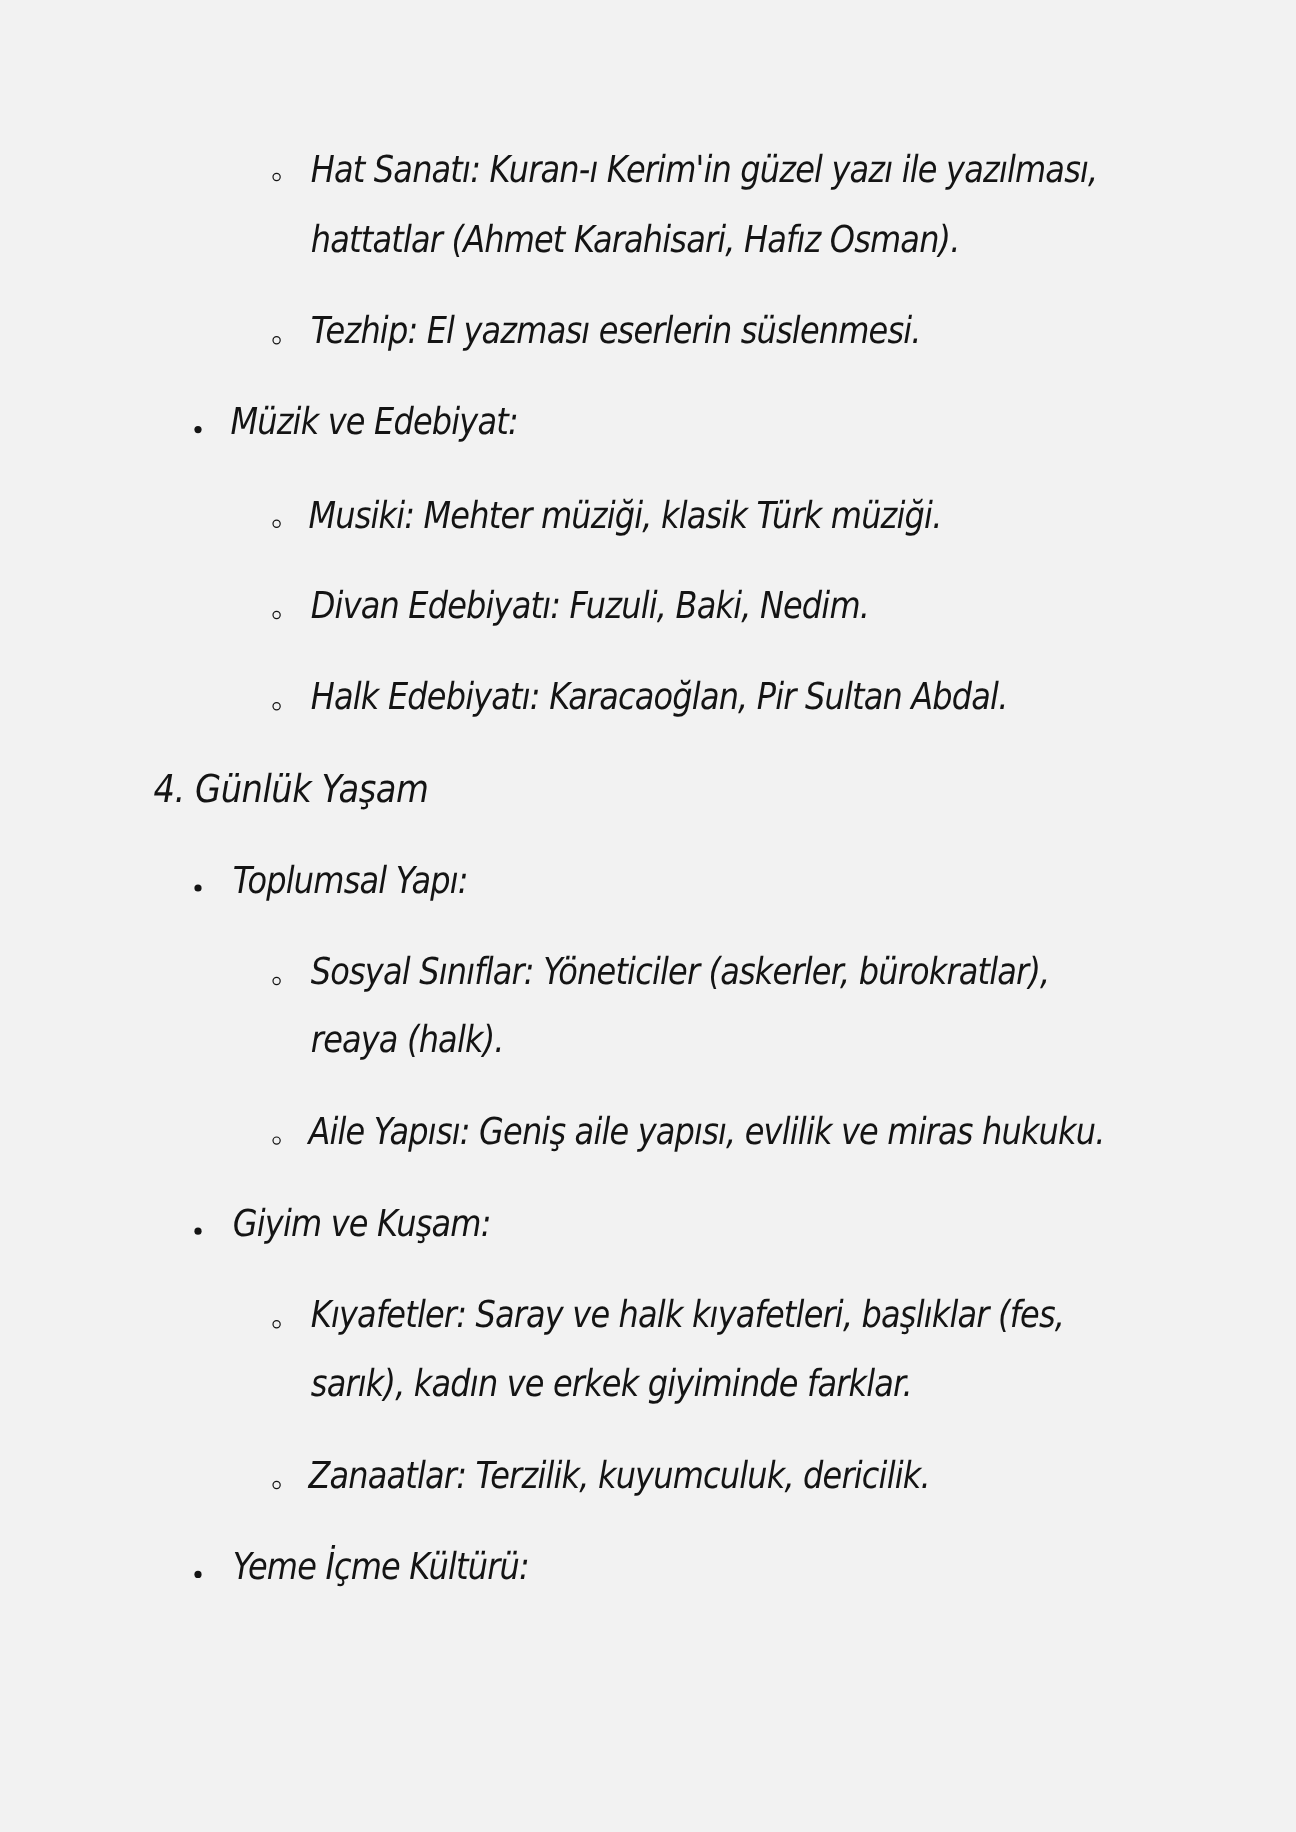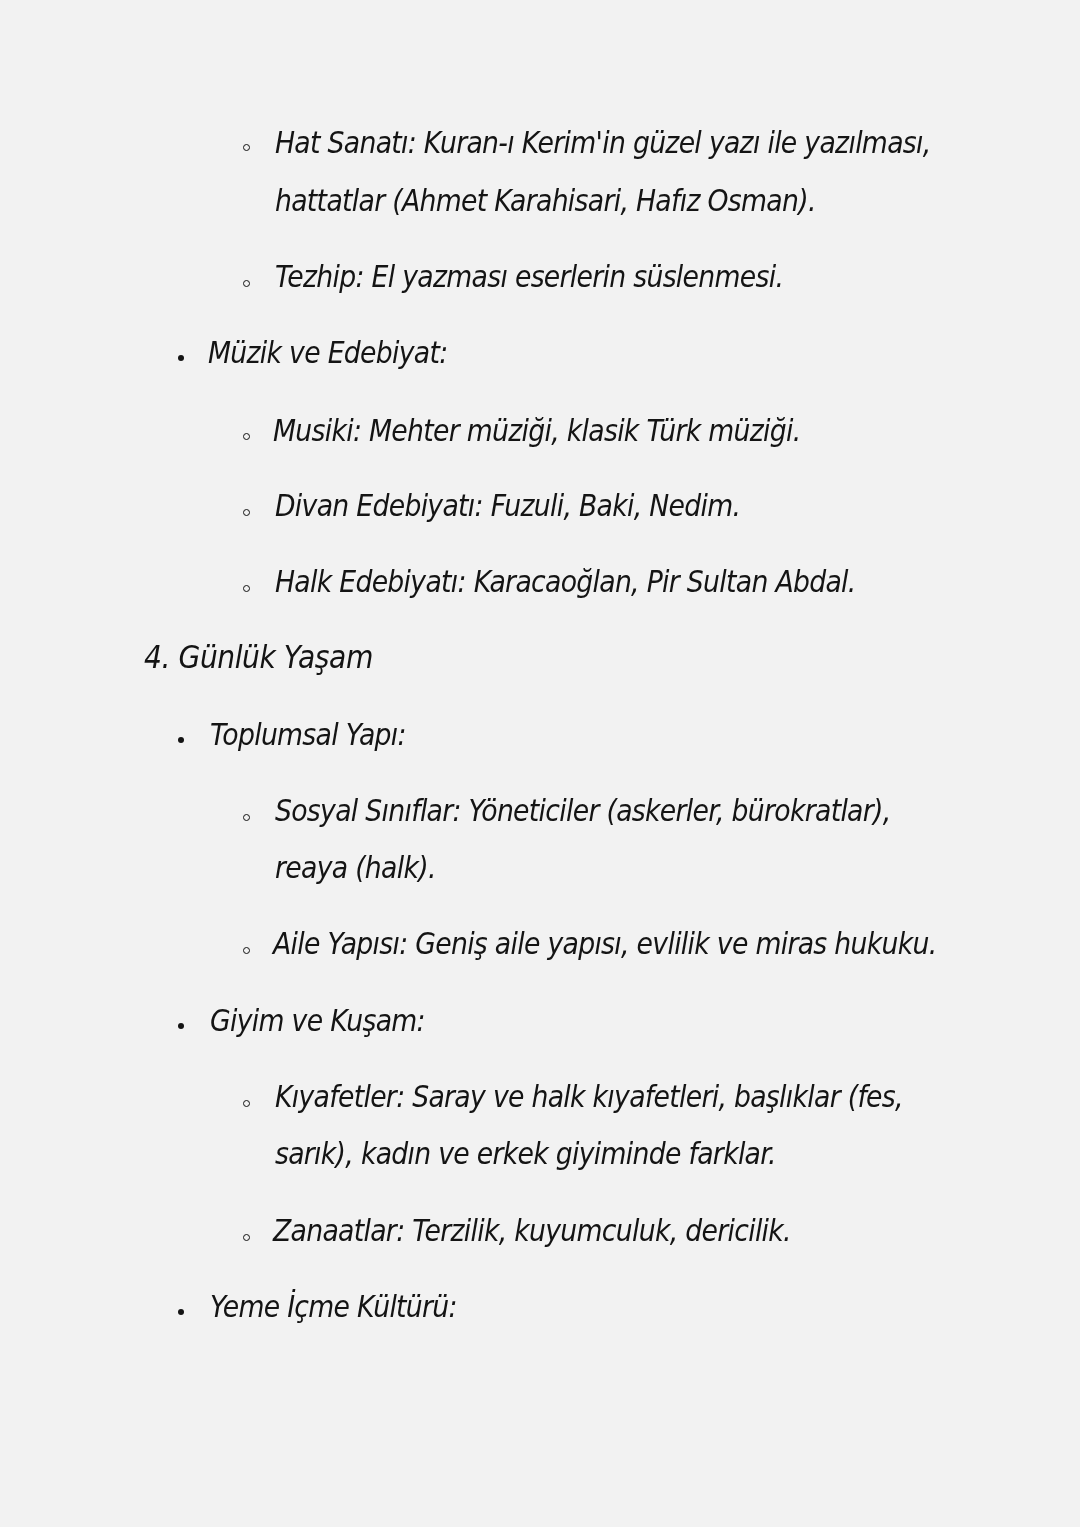--- a/index.html
+++ b/index.html
@@ -14,21 +14,20 @@
       overflow: hidden;
       font-family: "DejaVu Sans", sans-serif;
       color: #141414;
     }
     .page {
       position: absolute;
       left: 0;
       top: 0;
       width: 908px;
       height: 1527px;
-      margin-left: 16px;
     }
     .line {
       position: absolute;
       white-space: nowrap;
       font-style: italic;
       font-weight: 300;
       letter-spacing: -0.8px;
       font-size: 31px;
       line-height: 40px;
       transform: scaleX(0.86);

